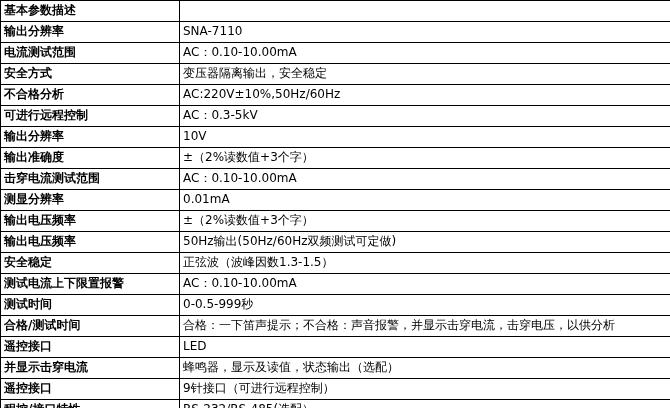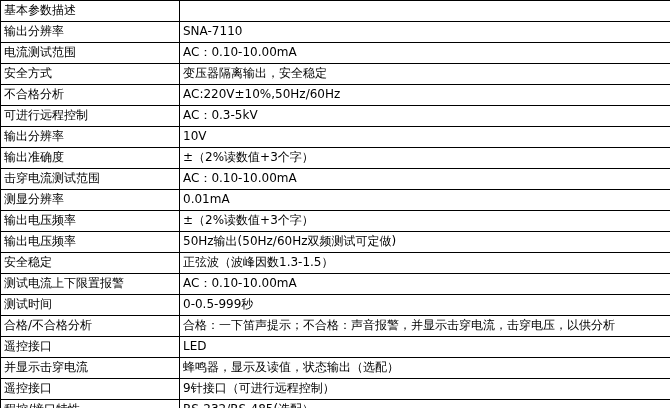--- a/index.html
+++ b/index.html
@@ -25,20 +25,21 @@
     padding: 1px 3px 2px 3px;
     font-size: 12px;
     line-height: 15px;
     height: 17px;
     vertical-align: middle;
     white-space: nowrap;
     overflow: hidden;
   }
   .col-label {
     width: 172px;
+    font-weight: bold;
   }
   .col-value {
     width: 496px;
   }
 </style>
 </head>
 <body>
 
 <table class="spec-table">
   <tbody>
@@ -96,21 +97,21 @@
     </tr>
     <tr>
       <td class="col-label">测试电流上下限置报警</td>
       <td class="col-value">AC：0.10-10.00mA</td>
     </tr>
     <tr>
       <td class="col-label">测试时间</td>
       <td class="col-value">0-0.5-999秒</td>
     </tr>
     <tr>
-      <td class="col-label">合格/不合格分析</td>
+      <td class="col-label">合格/测试时间</td>
       <td class="col-value">合格：一下笛声提示；不合格：声音报警，并显示击穿电流，击穿电压，以供分析</td>
     </tr>
     <tr>
       <td class="col-label">遥控接口</td>
       <td class="col-value">LED</td>
     </tr>
     <tr>
       <td class="col-label">并显示击穿电流</td>
       <td class="col-value">蜂鸣器，显示及读值，状态输出（选配）</td>
     </tr>

